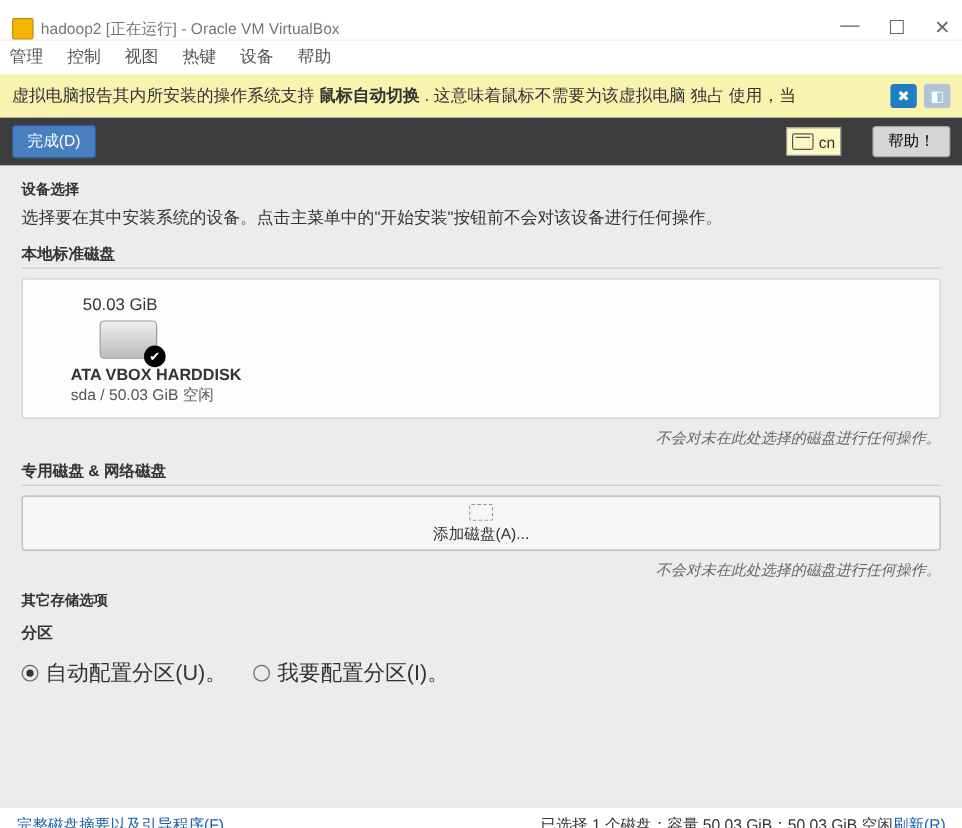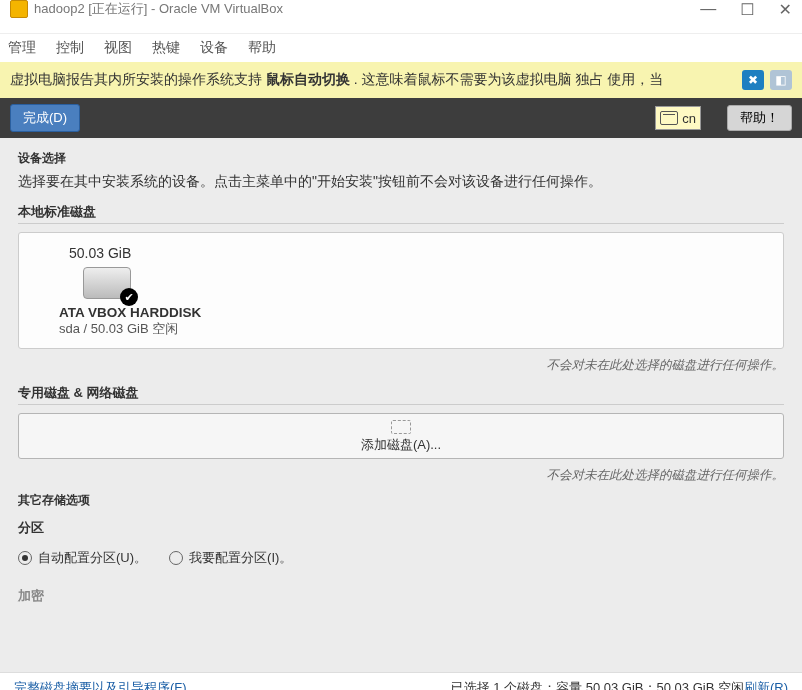--- a/index.html
+++ b/index.html
@@ -1,18 +1,18 @@
 <!DOCTYPE html>
 <html><head>
 <meta charset="utf-8">
 <style>
   * { box-sizing: border-box; margin: 0; padding: 0; font-family: "Microsoft YaHei", Arial, sans-serif; }
   body { width: 802px; height: 690px; background: #fff; font-size: 13px; color: #333; overflow: hidden; }
 
-  .titlebar { height: 34px; display: flex; align-items: flex-start; padding: 0 10px; background: #fff; border-bottom: 1px solid #eee; }
+  .titlebar { height: 34px; display: flex; align-items: flex-end; padding: 0 10px; background: #fff; border-bottom: 1px solid #eee; }
   .titlebar .icon { width: 18px; height: 18px; background: #f4b400; border: 1px solid #c68a05; border-radius: 2px; margin-right: 6px; }
   .titlebar .title { flex: 1; color: #777; }
   .winctl { display: flex; gap: 24px; color: #666; font-size: 16px; }
   .winctl span { cursor: default; }
 
   .menubar { height: 28px; display: flex; align-items: center; padding: 0 8px; gap: 20px; color: #555; font-size: 14px; }
   .menubar .item { cursor: default; }
 
   .capture { background: #f8f4b0; padding: 8px 10px; display: flex; align-items: center; gap: 6px; font-size: 14px; }
   .capture .msg { flex: 1; color: #333; white-space: nowrap; overflow: hidden; }
@@ -40,21 +40,21 @@
   .diskicon .chk { position:absolute; right:-8px; bottom:-8px; width:18px; height:18px; background:#000; border-radius:50%; color:#fff; display:flex; align-items:center; justify-content:center; font-size:11px; }
   .dname { font-weight: bold; font-size: 13.5px; margin-top: 4px; }
   .dstat { color: #555; font-size: 13px; }
 
   .note { text-align: right; font-style: italic; color: #666; font-size: 12.5px; margin: 8px 0 6px 0; }
 
   .addbtn { display: inline-flex; flex-direction: column; align-items: center; background: #f6f6f6; border: 1px solid #b5b5b5; border-radius: 3px; padding: 6px 14px 4px 14px; margin-top: 4px; }
   .addbtn .plus { width: 20px; height: 14px; border: 1px dashed #999; border-radius: 2px; margin-bottom: 2px; }
   .addbtn .lbl { font-size: 13px; }
 
-  .radiogroup { display: flex; gap: 22px; margin: 6px 0 8px 0; font-size: 13px; align-items: center; }
+  .radiogroup { display: flex; gap: 22px; margin: 6px 0 8px 0; font-size: 18px; align-items: center; }
   .radio, .checkbox { display: inline-flex; align-items: center; gap: 6px; }
   .radio .dot { width: 14px; height: 14px; border: 1px solid #666; border-radius: 50%; display:inline-flex; align-items:center; justify-content:center; }
   .radio .dot.on::after { content:""; width:6px; height:6px; background:#333; border-radius:50%; }
   .checkbox .box { width: 14px; height: 14px; border: 1px solid #666; border-radius: 2px; }
 
   .footer { display: flex; align-items: center; padding: 6px 14px; font-size: 13px; border-top: 1px solid #ddd; background:#fff; }
   .link { color: #1b5fa6; text-decoration: underline; cursor: pointer; }
 </style>
 </head>
 <body>
@@ -126,21 +126,20 @@
     <label class="radio">
       <span class="dot on"></span>
       <span>自动配置分区(U)。</span>
     </label>
     <label class="radio">
       <span class="dot"></span>
       <span>我要配置分区(I)。</span>
     </label>
   </div>
 
-  <div class="subhead" style="border:none;margin-top:12px;color:#888">加密</div>
 </div>
 
 <div class="footer">
   <span class="link">完整磁盘摘要以及引导程序(F)...</span>
   <div class="spacer" style="flex:1"></div>
   <span>已选择 1 个磁盘；容量 50.03 GiB；50.03 GiB 空闲 </span>
   <span class="link">刷新(R)</span>
 </div>
 
 </body></html>

